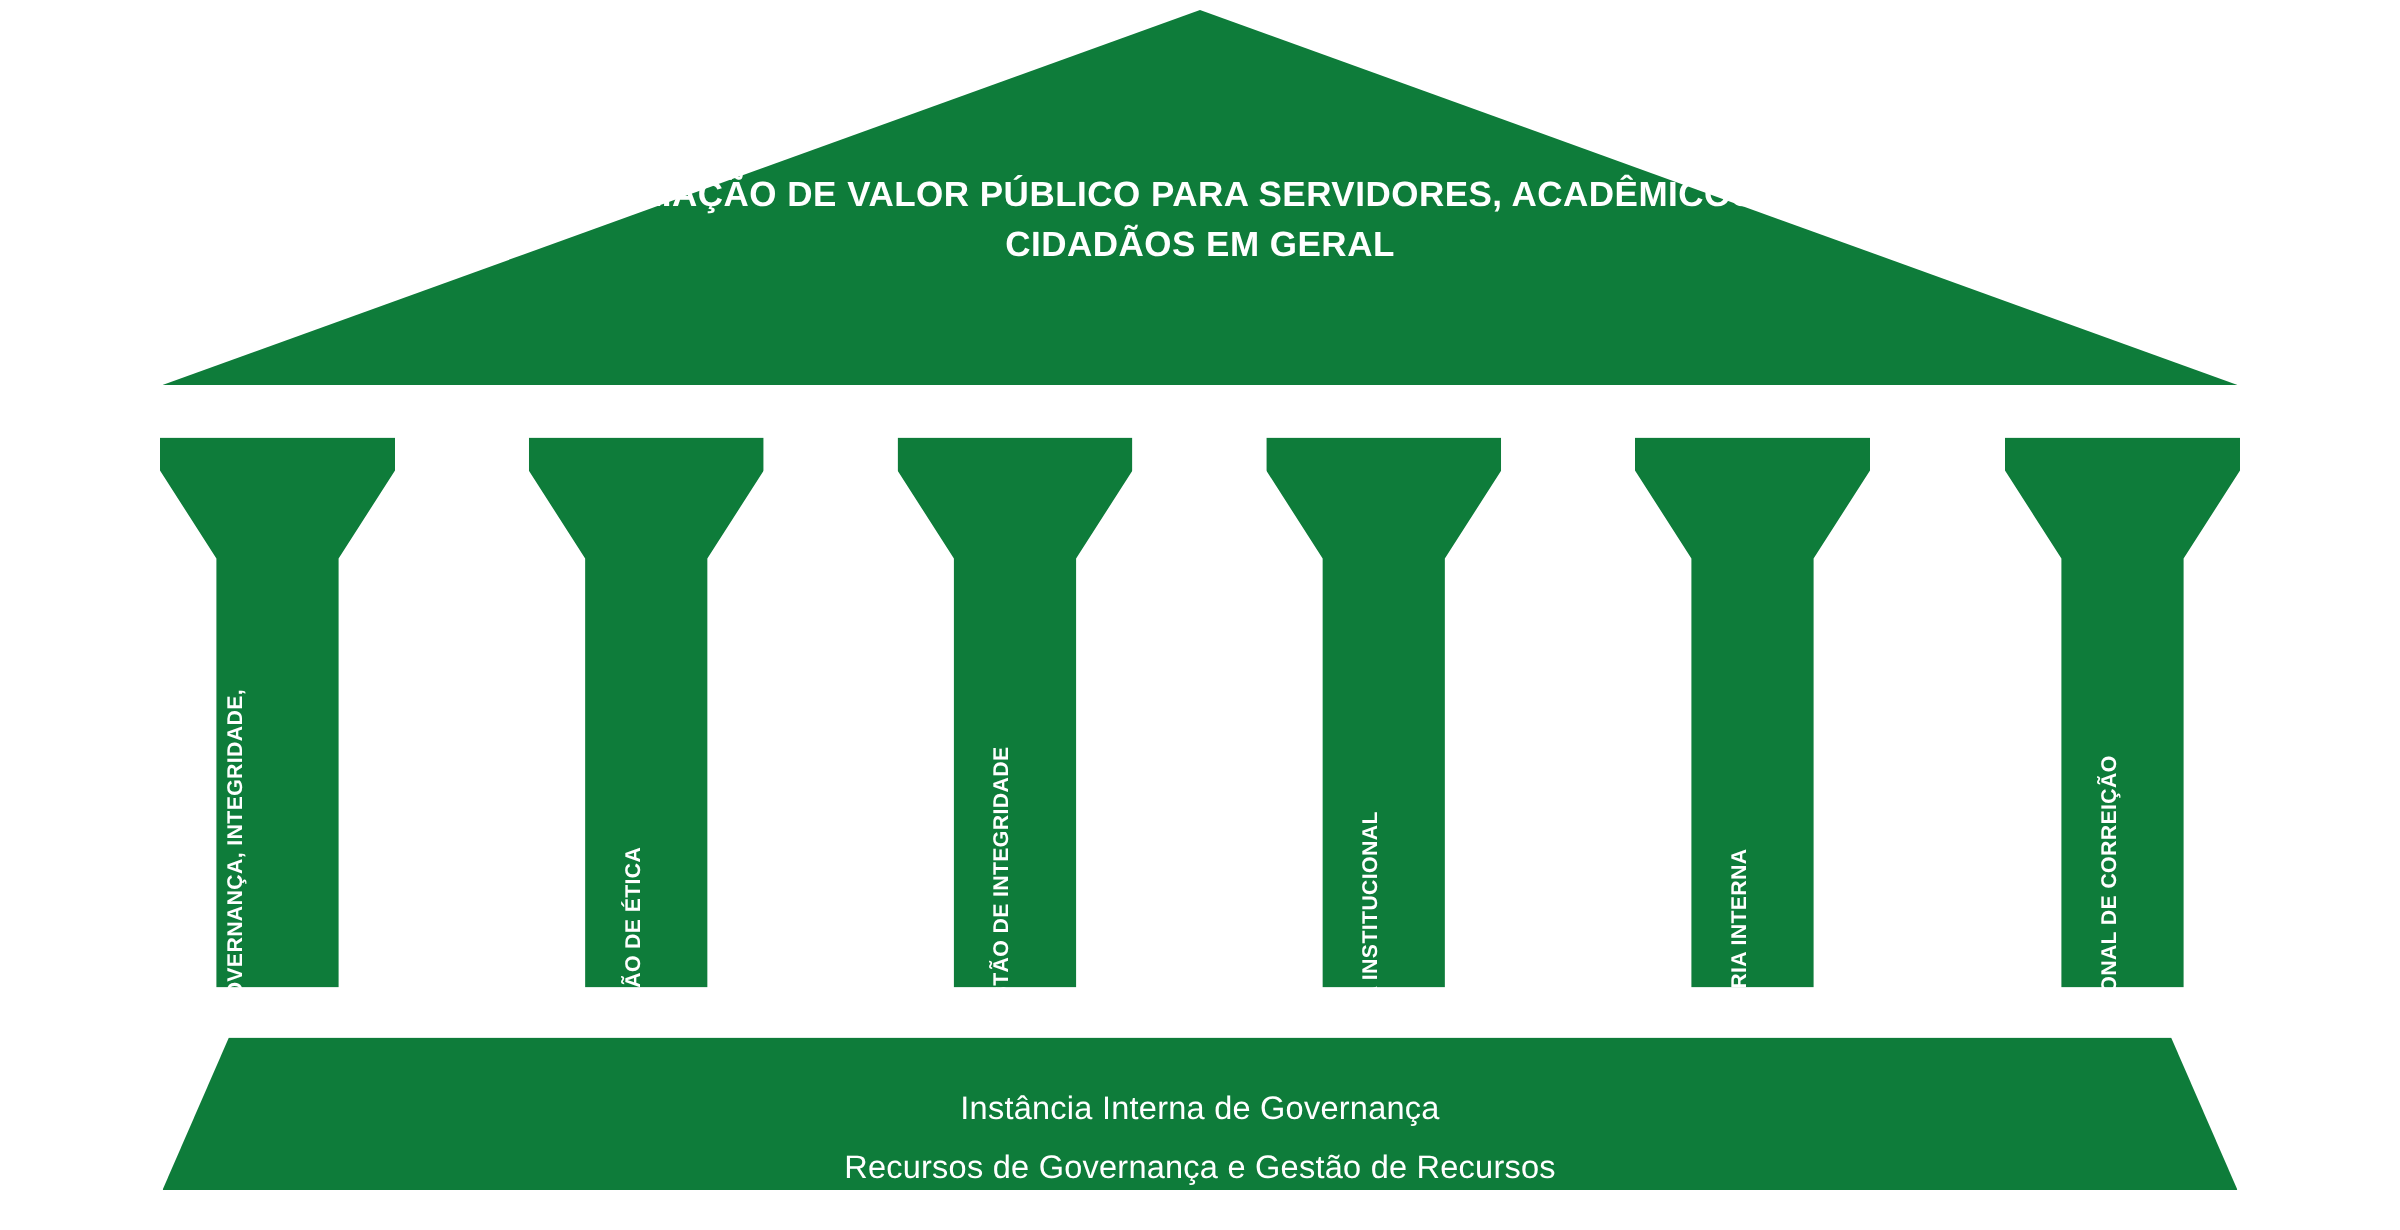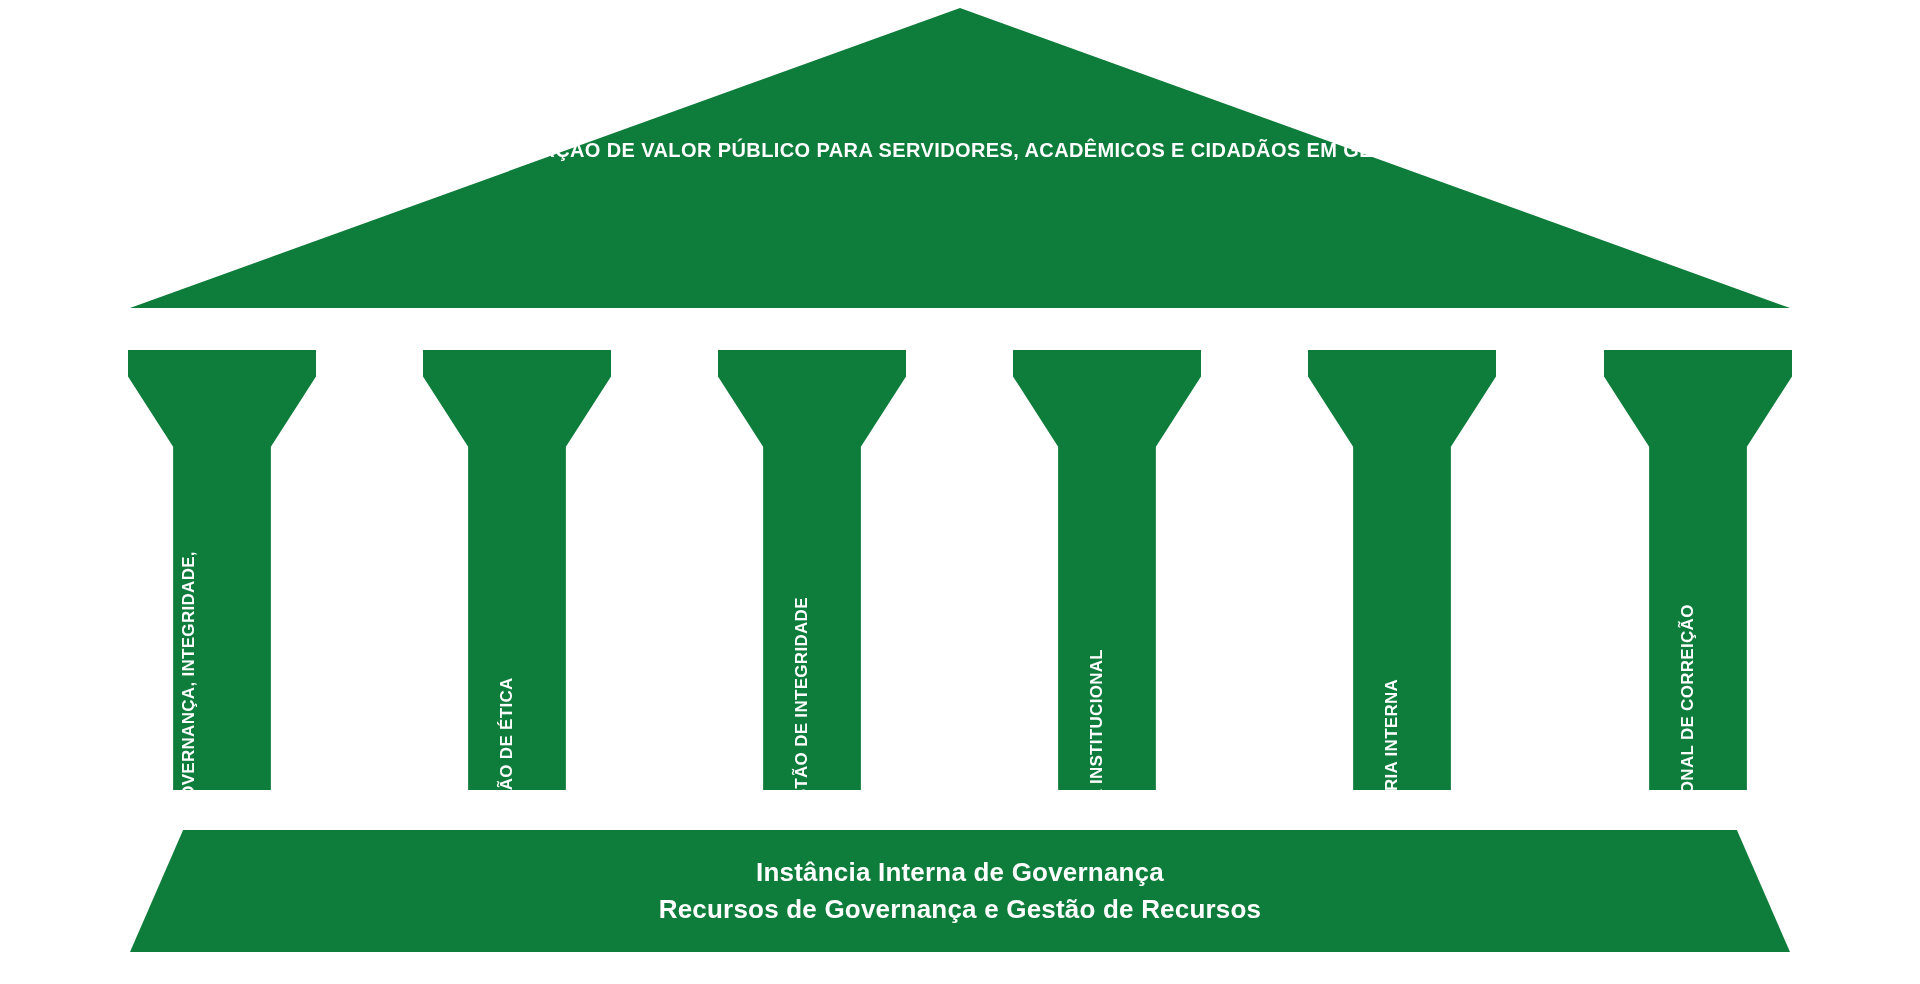--- a/index.html
+++ b/index.html
@@ -33,21 +33,21 @@
     background: var(--brand);
     clip-path: polygon(50% 0%, 100% 100%, 0% 100%);
   }
   .pediment .roof-text {
     position: absolute;
     left: 0;
     right: 0;
     top: 128px;
     text-align: center;
     color: #ffffff;
-    font-size: 20px;
+    font-size: 28px;
     font-weight: bold;
     line-height: 1.42;
     letter-spacing: 0.4px;
     padding: 0 340px;
     box-sizing: border-box;
   }
 
   
   .colonnade {
     position: absolute;
@@ -117,26 +117,27 @@
     inset: 0;
     background: var(--brand);
     clip-path: polygon(3.2% 0%, 96.8% 0%, 100% 100%, 0% 100%);
   }
   .base .base-text {
     position: absolute;
     inset: 0;
     display: flex;
     flex-direction: column;
     align-items: center;
-    justify-content: center;
+    justify-content: flex-end;
     color: #ffffff;
     font-size: 26px;
-    font-weight: bold;
+    font-weight: normal;
     line-height: 1.42;
     letter-spacing: 0.2px;
+    gap: 10px;
   }
 </style>
 </head>
 <body style="background: rgb(255, 255, 255);">
 
 <div id="temple">
 
   <div class="pediment">
     <div class="roof-shape"></div>
     <div class="roof-text">CRIAÇÃO DE VALOR PÚBLICO PARA SERVIDORES, ACADÊMICOS E CIDADÃOS EM GERAL</div>

